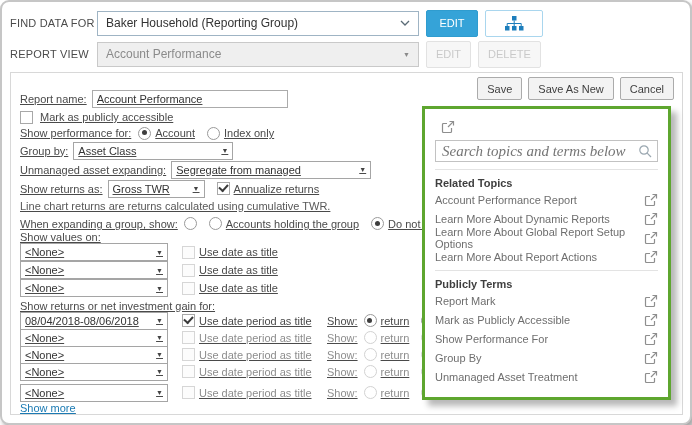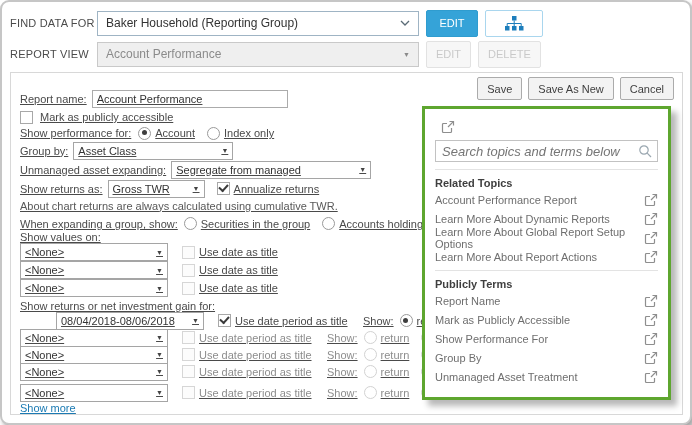--- a/index.html
+++ b/index.html
@@ -44,22 +44,22 @@
   
   .sh{position:absolute;left:420px;top:104px;width:249px;height:294px;box-sizing:border-box;border:3px solid #5ea62f;
       background:#fff;box-shadow:6px 6px 6px rgba(0,0,0,.28);z-index:5;padding:1px;}
   .sh-head{height:22px;background:#2b4e6d;color:#fff;display:flex;align-items:center;justify-content:space-between;
       padding:0 8px;font-size:12px;font-weight:bold;}
   .sh-close{cursor:pointer;font-size:12px;font-weight:normal;}
   .sh-body{padding:6px 9px 0 9px;font-size:11px;color:#6e6e6e;}
   .sh-row{display:flex;align-items:center;justify-content:space-between;height:19px;cursor:pointer;}
   .sh-support{height:21px;margin-bottom:3px;}
   .sh-search{position:relative;margin-bottom:7px;}
-  .sh-search input{box-sizing:border-box;width:100%;height:22px;border:1px solid #c2c2c2;font-size:13px;font-style:italic;
-      color:#777;padding:2px 24px 2px 6px;font-family:Liberation Sans, sans-serif;}
+  .sh-search input{box-sizing:border-box;width:100%;height:22px;border:1px solid #c2c2c2;font-size:15px;font-style:italic;
+      color:#777;padding:2px 24px 2px 6px;font-family:Liberation Serif, serif;}
   .sh-search svg{position:absolute;right:6px;top:4px;}
   .sh-div{border-top:1px solid #e3e3e3;margin:4px 0 5px 0;}
   .sh-hdr{font-weight:bold;color:#3f3f3f;height:15px;display:flex;align-items:center;text-align:right;}
   .ext{flex:none;margin-left:6px;cursor:pointer;display:flex;}
 </style>
 </head>
 <body>
 
 <div class="frame">
 
@@ -141,26 +141,25 @@
     <div class="row" style="height:19px;">
       <span>Show returns as:</span>
       <div class="sel" style="width:97px;margin-left:5px;">
         <span>Gross TWR</span>
         <span class="sarr">▼</span>
       </div>
       <span class="cb on gap12"></span>
       <span class="lab">Annualize returns</span>
     </div>
 
-    <div class="row note" style="height:15px;">About chart returns are always calculated using cumulative TWR.</div>
+    <div class="row note" style="height:15px;">Line chart returns are returns calculated using cumulative TWR.</div>
 
     <div class="row" style="height:17px;align-items:flex-end;">
       <span>When expanding a group, show:</span>
       <span class="rb" style="margin-left:6px;"></span>
-      <span class="lab">Securities in the group</span>
       <span class="rb gap12"></span>
       <span class="lab">Accounts holding the group</span>
       <span class="rb on gap12"></span>
       <span class="lab">Do not expand</span>
     </div>
 
     <div class="row" style="height:13px;">Show values on:</div>
 
     <div class="row" style="height:18px;">
       <div class="sel" style="width:148px;">
@@ -182,21 +181,21 @@
       <div class="sel" style="width:148px;">
         <span>&lt;None&gt;</span>
         <span class="sarr">▼</span>
       </div>
       <span class="cb dis" style="margin-left:14px;"></span>
       <span class="lab">Use date as title</span>
     </div>
 
     <div class="row" style="height:13px;margin-top:2px;">Show returns or net investment gain for:</div>
 
-    <div class="row" style="height:17px;margin-left:36px;">
+    <div class="row" style="height:17px;">
       <div class="sel" style="width:148px;">
         <span>08/04/2018-08/06/2018</span>
         <span class="sarr">▼</span>
       </div>
       <span class="cb on" style="margin-left:14px;"></span>
       <span class="lab" style="width:128px;">Use date period as title</span>
       <span>Show:</span>
       <span class="rb on" style="margin-left:6px;"></span>
       <span class="lab">return</span>
       <span class="rb gap12"></span>
@@ -335,21 +334,21 @@
               <path d="M8.5 1.5h4v4" stroke="#8e8e8e" fill="none" stroke-width="1.2"></path>
               <path d="M12.3 1.7L7 7" stroke="#8e8e8e" fill="none" stroke-width="1.2"></path>
             </svg>
           </span>
       </div>
 
       <div class="sh-div"></div>
       <div class="sh-hdr">Publicly Terms</div>
 
       <div class="sh-row">
-        <span>Report Name</span>
+        <span>Report Mark</span>
         <span class="ext">
             <svg width="14" height="14" viewBox="0 0 14 14">
               <path d="M10.5 8v3.5a1 1 0 0 1-1 1H2.5a1 1 0 0 1-1-1V4.5a1 1 0 0 1 1-1H6" stroke="#8e8e8e" fill="none" stroke-width="1.2"></path>
               <path d="M8.5 1.5h4v4" stroke="#8e8e8e" fill="none" stroke-width="1.2"></path>
               <path d="M12.3 1.7L7 7" stroke="#8e8e8e" fill="none" stroke-width="1.2"></path>
             </svg>
           </span>
       </div>
       <div class="sh-row">
         <span>Mark as Publicly Accessible</span>

